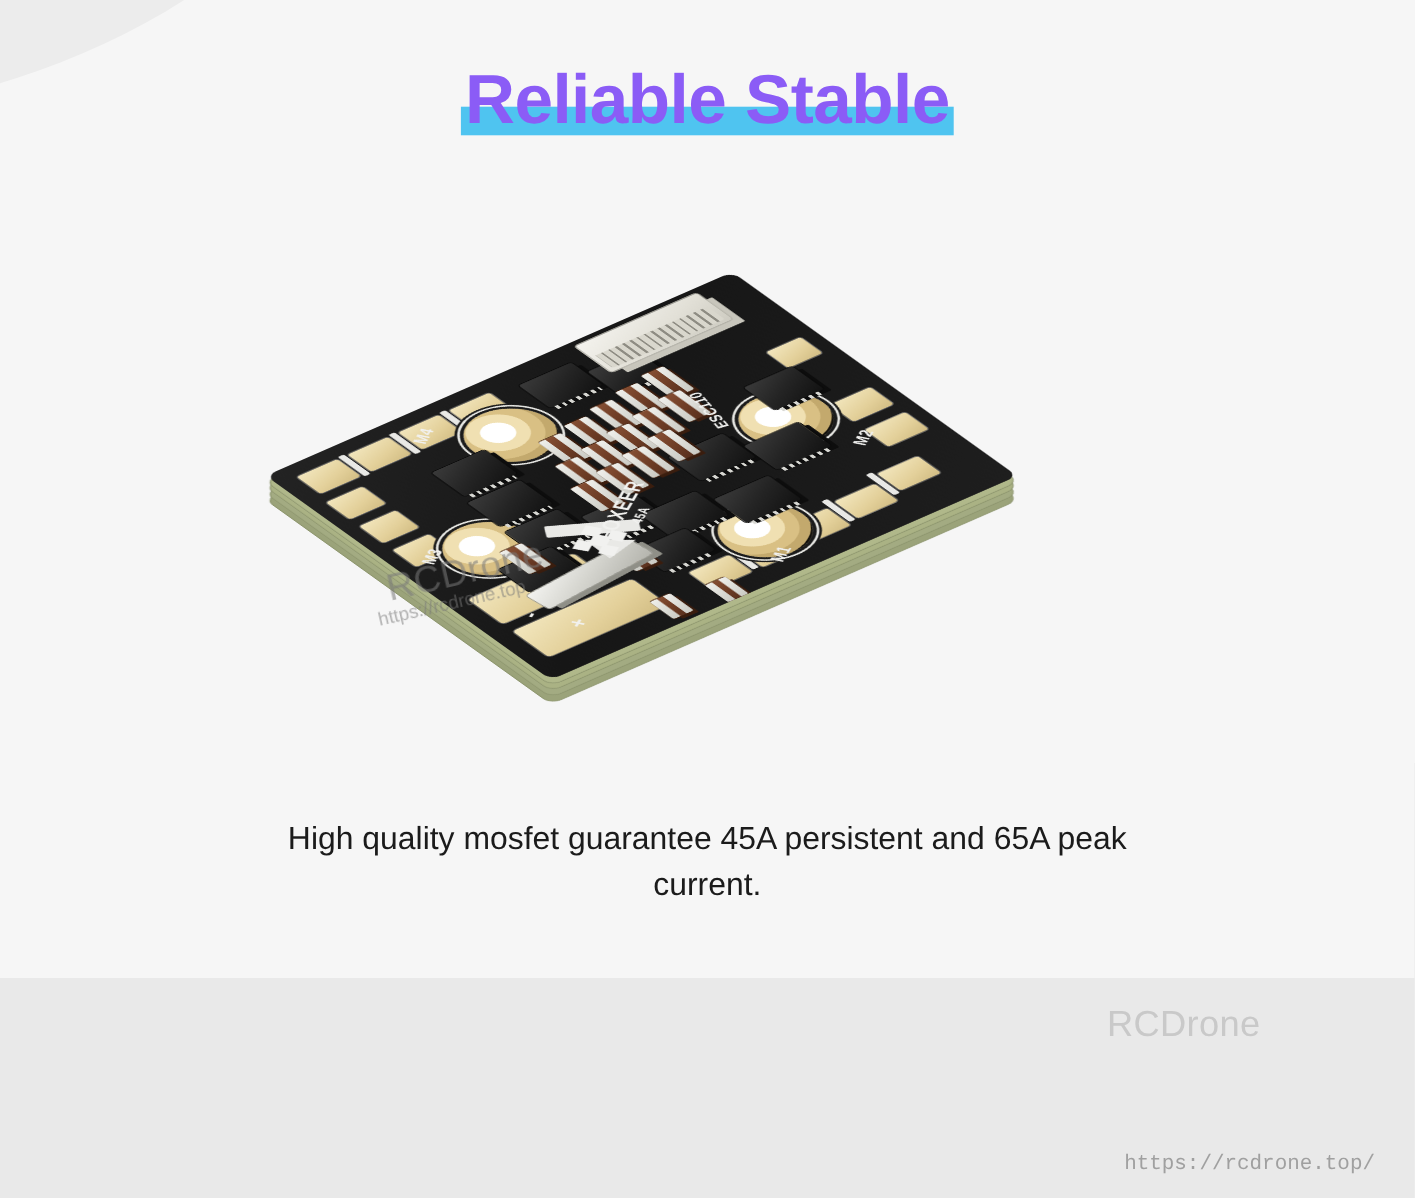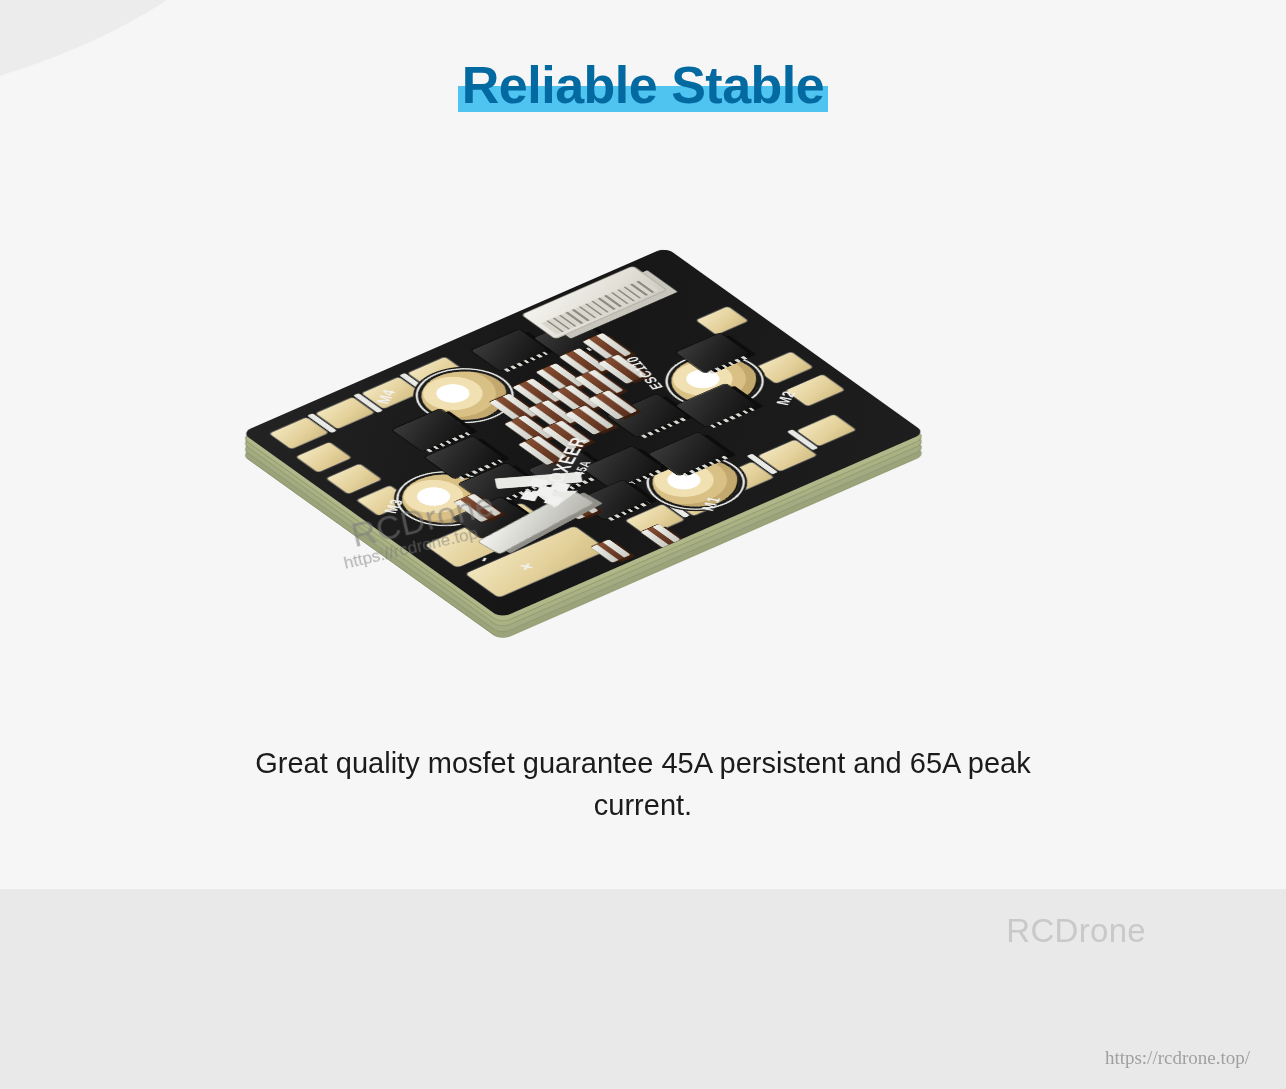--- a/index.html
+++ b/index.html
@@ -52,23 +52,23 @@
     position: absolute;
     top: 58px;
     left: 0;
     width: 100%;
     text-align: center;
     z-index: 5;
   }
   .headline {
     position: relative;
     display: inline-block;
-    font-size: 52px;
+    font-size: 63px;
     font-weight: bold;
-    color: #0369a1;
+    color: #8b5cf6;
     letter-spacing: -0.5px;
     line-height: 1.05;
     padding: 0 6px 4px 6px;
   }
   .headline .hl-bar {
     position: absolute;
     left: 2px;
     right: 2px;
     bottom: 5px;
     height: 26px;
@@ -303,21 +303,21 @@
     letter-spacing: .3px;
   }
 
   
   .footer-url {
     position: absolute;
     right: 36px;
     bottom: 20px;
     font-size: 19px;
     color: #a0a0a0;
-    font-family: Liberation Serif, serif;
+    font-family: Liberation Mono, monospace;
     z-index: 6;
   }
 </style>
 </head>
 <body>
 
 <div class="bg-layer">
   <div class="arc-topleft"></div>
   <div class="arc-bottom-inner"></div>
   <div class="arc-bottom"></div>
@@ -471,17 +471,17 @@
     </div>
   </div>
 
   <div class="board-watermark" style="left:352px; top:282px; transform:rotate(-13deg);">
     <span class="wm-big">RCDrone</span>
     <span class="wm-url">https://rcdrone.top</span>
   </div>
 </div>
 
 <div class="copy">
-  <p class="para-1">Great quality mosfet guarantee 45A persistent and 65A peak current.</p>
+  <p class="para-1">High quality mosfet guarantee 45A persistent and 65A peak current.</p>
 </div>
 
 <div class="brand-watermark">RCDrone</div>
 <div class="footer-url">https://rcdrone.top/</div>
 
 </body></html>

